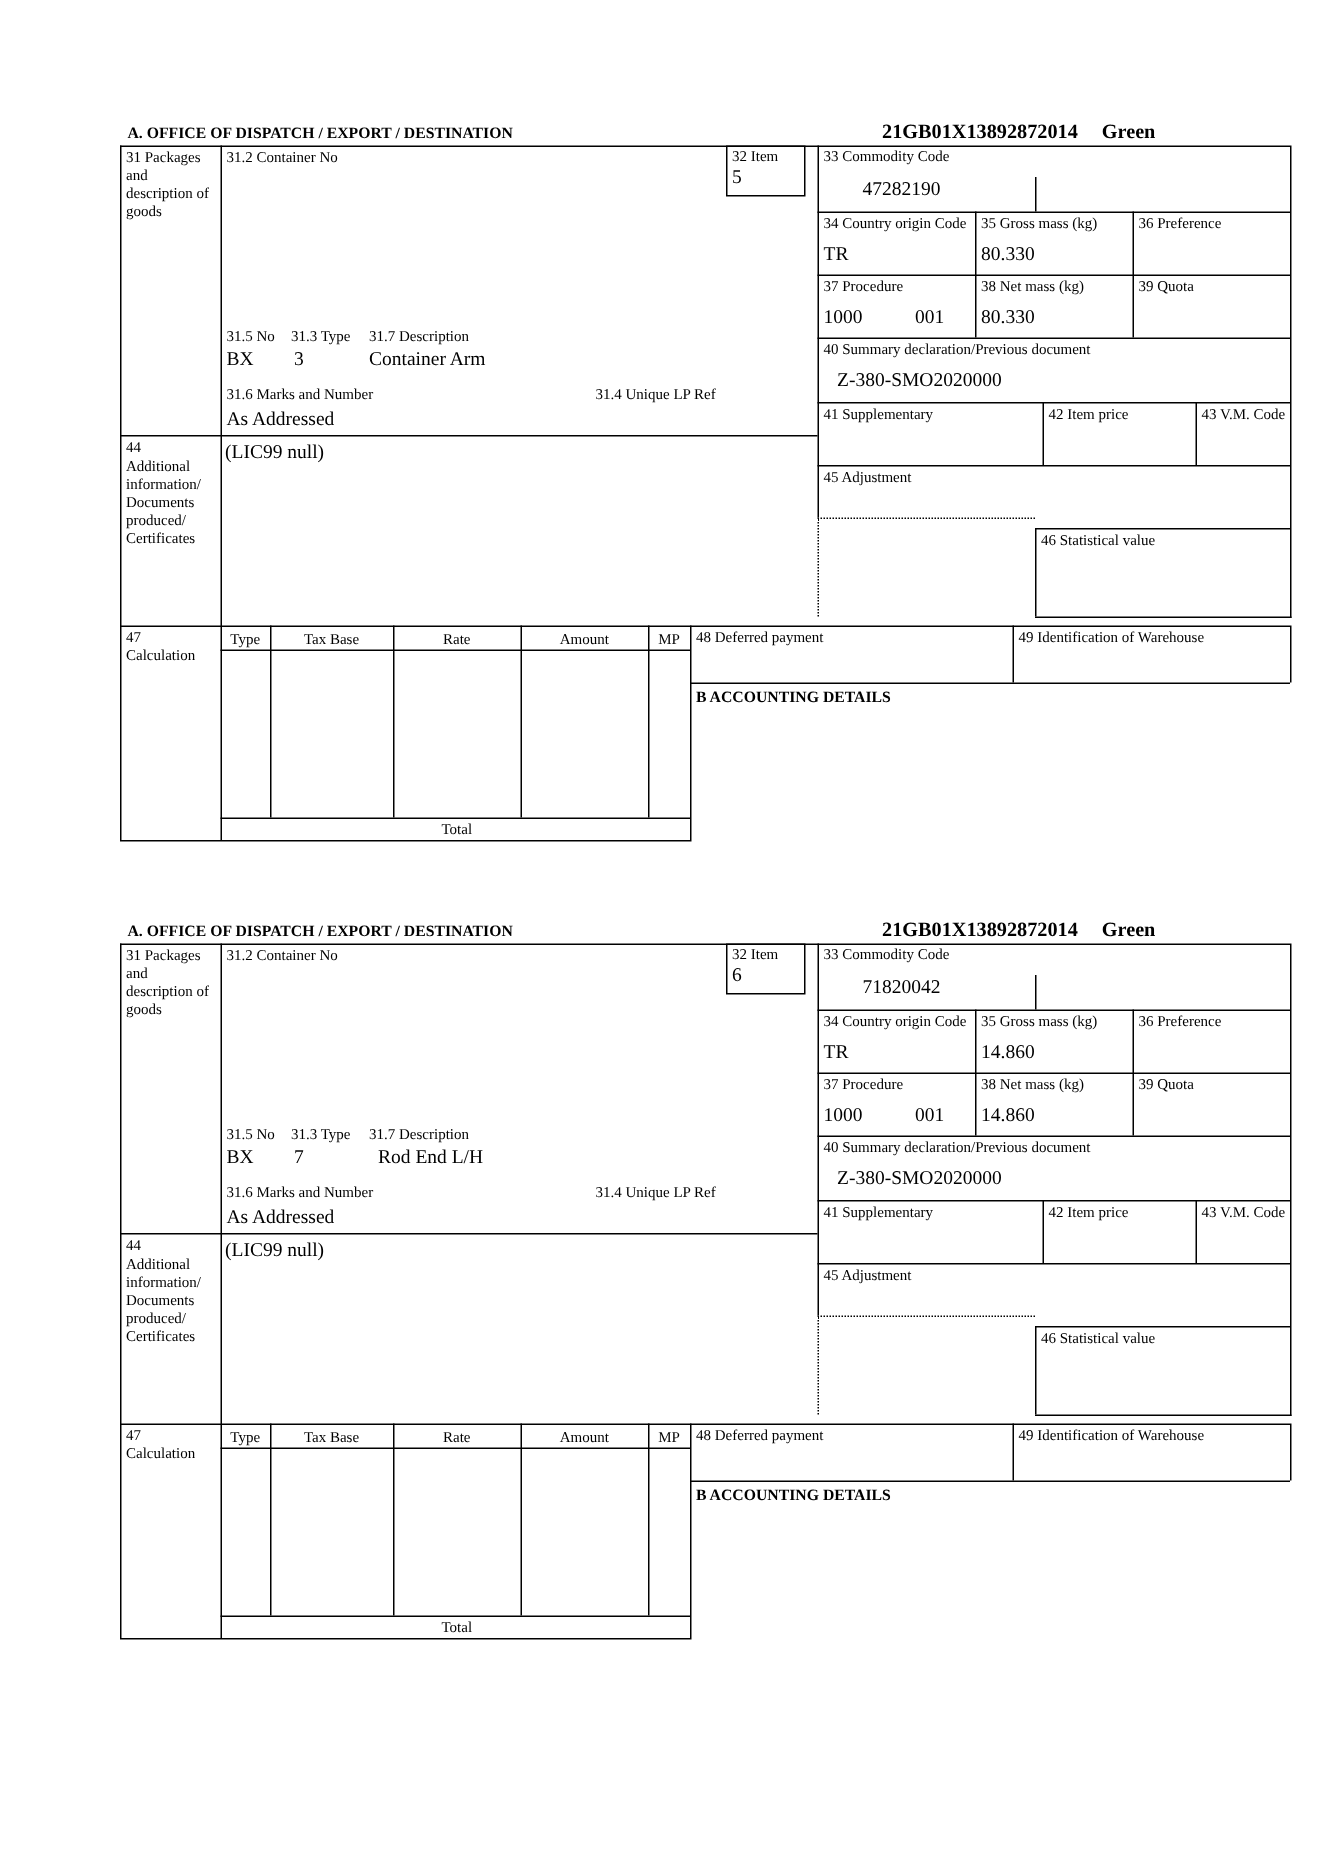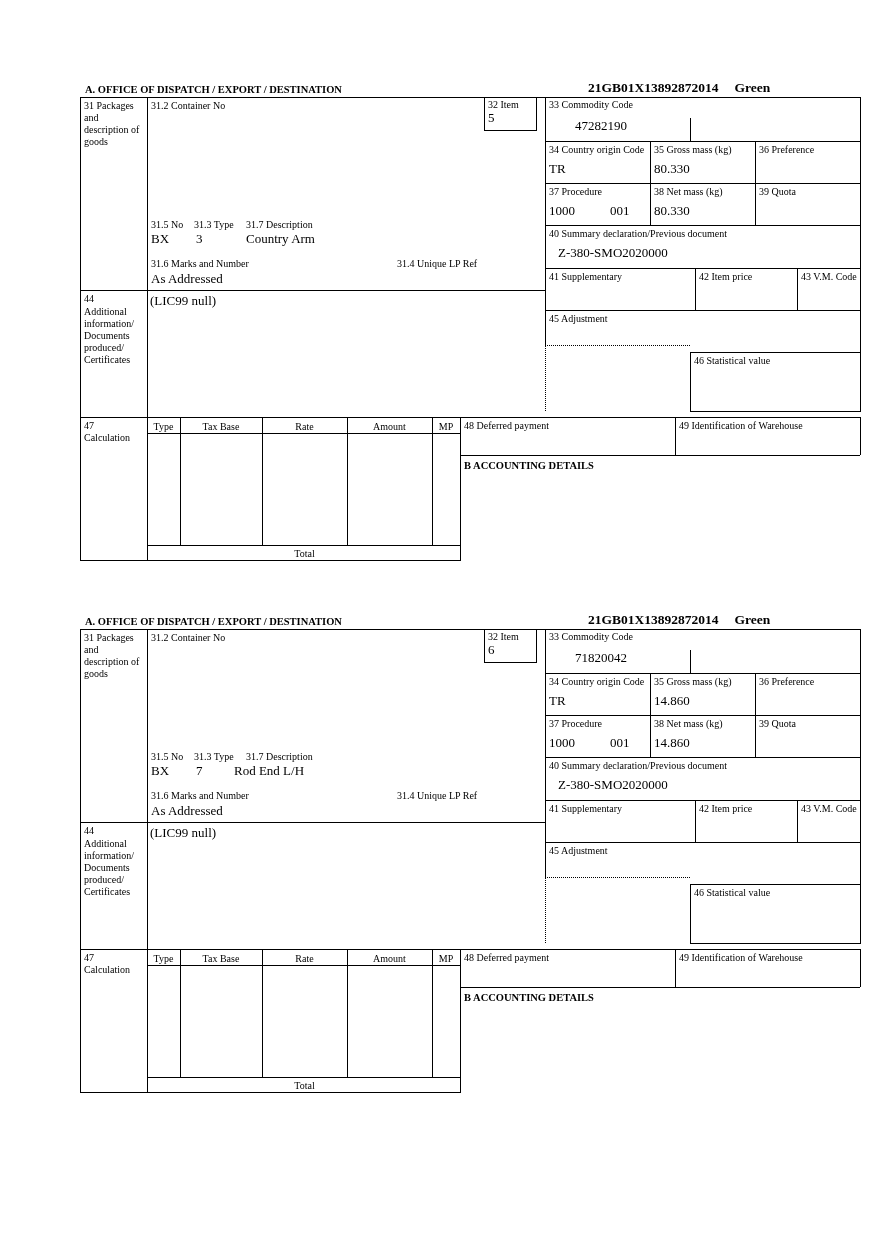--- a/index.html
+++ b/index.html
@@ -81,21 +81,21 @@
   <div class="vl" style="left:549px;top:121px">1000</div>
   <div class="vl" style="left:610px;top:121px">001</div>
   <div class="lb" style="left:654px;top:103px">38 Net mass (kg)</div>
   <div class="vl" style="left:654px;top:121px">80.330</div>
   <div class="lb" style="left:759px;top:103px">39 Quota</div>
   <div class="lb" style="left:151px;top:136px">31.5 No</div>
   <div class="lb" style="left:194px;top:136px">31.3 Type</div>
   <div class="lb" style="left:246px;top:136px">31.7 Description</div>
   <div class="vl" style="left:151px;top:149px">BX</div>
   <div class="vl" style="left:196px;top:149px">3</div>
-  <div class="vl" style="left:246px;top:149px">Country Arm</div>
+  <div class="vl" style="left:246px;top:149px">Container Arm</div>
   <div class="lb" style="left:549px;top:145px">40 Summary declaration/Previous document</div>
   <div class="vl" style="left:558px;top:163px">Z-380-SMO2020000</div>
   <div class="lb" style="left:151px;top:175px">31.6 Marks and Number</div>
   <div class="lb" style="left:397px;top:175px">31.4 Unique LP Ref</div>
   <div class="vl" style="left:151px;top:189px">As Addressed</div>
   <div class="lb" style="left:549px;top:188px">41 Supplementary</div>
   <div class="lb" style="left:699px;top:188px">42 Item price</div>
   <div class="lb" style="left:801px;top:188px">43 V.M. Code</div>
   <div class="lb" style="left:84px;top:210px">44</div>
   <div class="lb wrap" style="left:84px;top:223px;width:64px">Additional information/ Documents produced/ Certificates</div>
@@ -171,21 +171,21 @@
   <div class="vl" style="left:549px;top:121px">1000</div>
   <div class="vl" style="left:610px;top:121px">001</div>
   <div class="lb" style="left:654px;top:103px">38 Net mass (kg)</div>
   <div class="vl" style="left:654px;top:121px">14.860</div>
   <div class="lb" style="left:759px;top:103px">39 Quota</div>
   <div class="lb" style="left:151px;top:136px">31.5 No</div>
   <div class="lb" style="left:194px;top:136px">31.3 Type</div>
   <div class="lb" style="left:246px;top:136px">31.7 Description</div>
   <div class="vl" style="left:151px;top:149px">BX</div>
   <div class="vl" style="left:196px;top:149px">7</div>
-  <div class="vl" style="left:234px;top:149px">Rod End L/H</div>
+  <div class="vl" style="left:252px;top:149px">Rod End L/H</div>
   <div class="lb" style="left:549px;top:145px">40 Summary declaration/Previous document</div>
   <div class="vl" style="left:558px;top:163px">Z-380-SMO2020000</div>
   <div class="lb" style="left:151px;top:175px">31.6 Marks and Number</div>
   <div class="lb" style="left:397px;top:175px">31.4 Unique LP Ref</div>
   <div class="vl" style="left:151px;top:189px">As Addressed</div>
   <div class="lb" style="left:549px;top:188px">41 Supplementary</div>
   <div class="lb" style="left:699px;top:188px">42 Item price</div>
   <div class="lb" style="left:801px;top:188px">43 V.M. Code</div>
   <div class="lb" style="left:84px;top:210px">44</div>
   <div class="lb wrap" style="left:84px;top:223px;width:64px">Additional information/ Documents produced/ Certificates</div>

